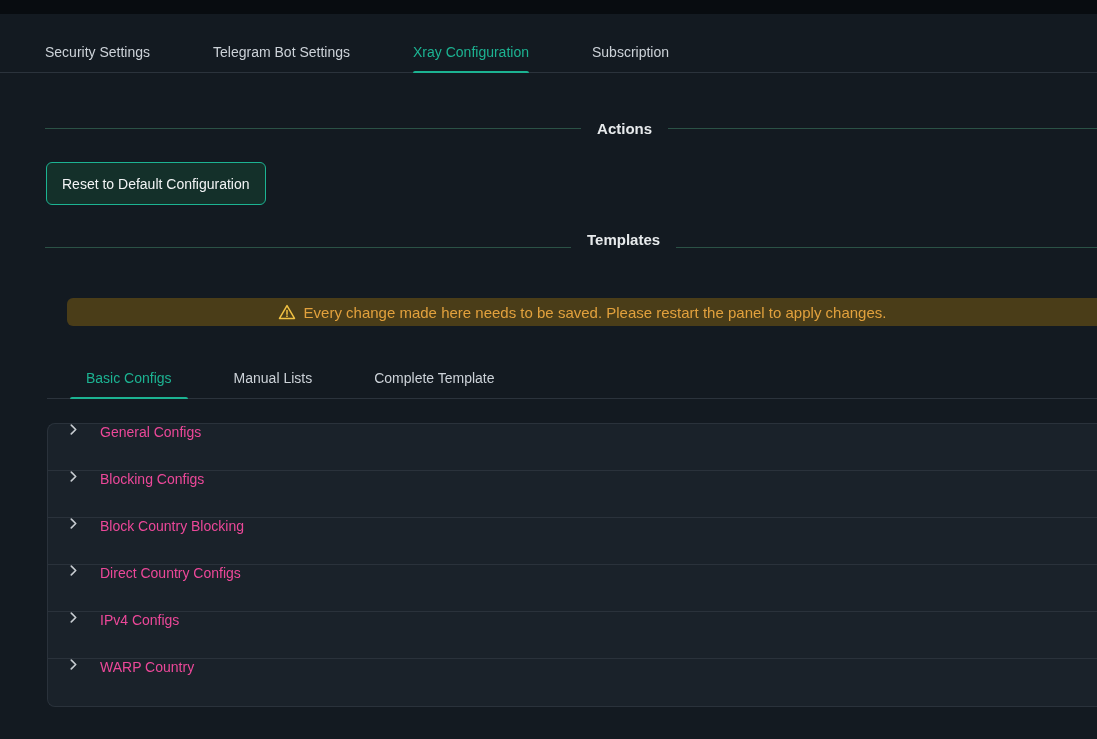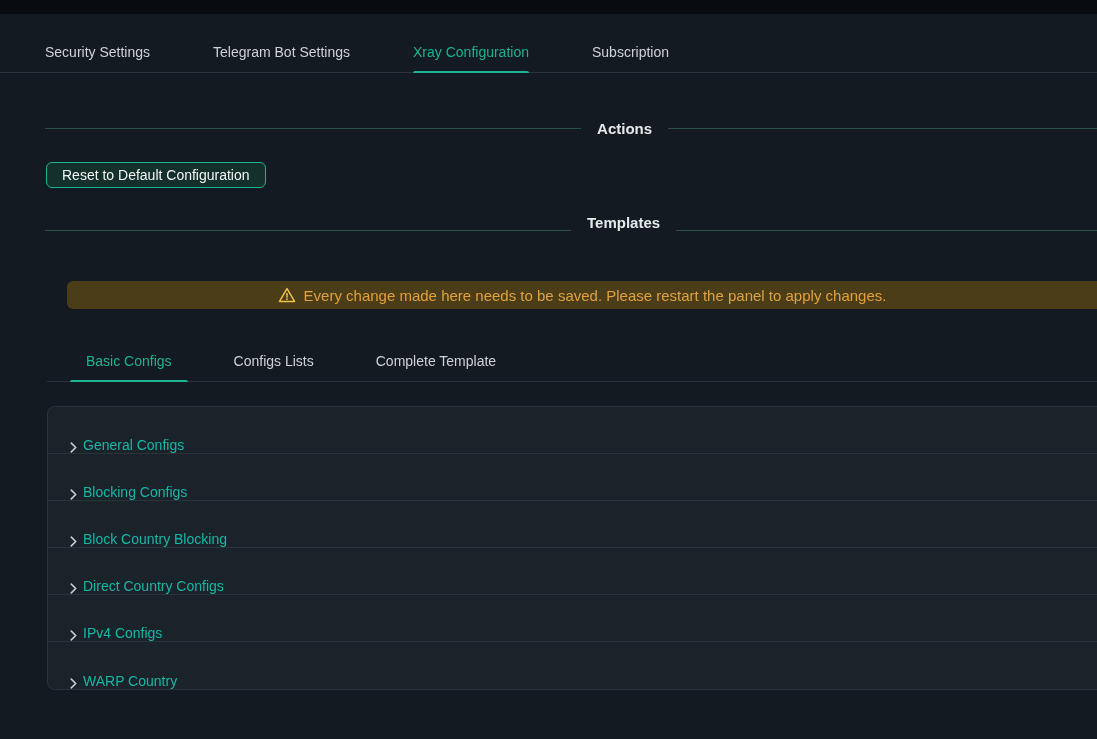--- a/index.html
+++ b/index.html
@@ -62,21 +62,21 @@
   }
   .divider::before{ flex:1.25; margin-right:16px; }
   .divider::after{ flex:1; margin-left:16px; }
   .divider-actions{ margin-top:44px; }
   .divider-templates{ margin-top:21px;align-items:flex-end; }
 
   
   .reset-btn{
     display:block;
     margin:23px 0 0 46px;
-    height:26px; padding:0 15px;
+    height:43px; padding:0 15px;
     background:#14302a;
     border:1px solid var(--accent);
     border-radius:6px;
     color:#f2f4f5; font-size:14px;
     font-family:"Liberation Sans", sans-serif;
     cursor:pointer;
   }
 
   
   .warning-banner{
@@ -94,23 +94,23 @@
   .accordion{
     margin:24px 0 0 47px;
     background:var(--panel-bg);
     border-top:1px solid var(--panel-border);
     border-bottom:1px solid var(--panel-border);
     border-left:1px solid var(--panel-border);
     border-radius:8px 0 0 8px;
   }
   .acc-row{
     height:47px;
-    display:flex; align-items:flex-end;
-    padding-left:20px; gap:4px;
-    font-size:14px; color:#14b8a6;
+    display:flex; align-items:flex-start;
+    padding-left:20px; gap:21px;
+    font-size:14px; color:#ec4899;
     cursor:pointer;
     border-bottom:1px solid var(--panel-border);
   }
   .acc-row:last-child{ border-bottom:none; }
   .chev{ display:inline-flex; color:#c6cbd0; }
 </style>
 </head>
 <body>
 
 <div class="top-strip"></div>
@@ -138,21 +138,21 @@
       <path d="M12 3.5 L22 20.5 H2 Z" fill="none" stroke="currentColor" stroke-width="2" stroke-linejoin="round"></path>
       <line x1="12" y1="10" x2="12" y2="15" stroke="currentColor" stroke-width="2" stroke-linecap="round"></line>
       <circle cx="12" cy="17.6" r="1.15" fill="currentColor"></circle>
     </svg>
   </span>
   <span>Every change made here needs to be saved. Please restart the panel to apply changes.</span>
 </div>
 
 <div class="tabbar tpl-tabs">
   <div class="tab active">Basic Configs</div>
-  <div class="tab">Configs Lists</div>
+  <div class="tab">Manual Lists</div>
   <div class="tab">Complete Template</div>
 </div>
 
 <div class="accordion">
   <div class="acc-row">
     <span class="chev">
       <svg width="11" height="11" viewBox="0 0 10 10">
           <path d="M3 1 L7 5 L3 9" fill="none" stroke="currentColor" stroke-width="1.5" stroke-linecap="round" stroke-linejoin="round"></path>
         </svg>
     </span>

